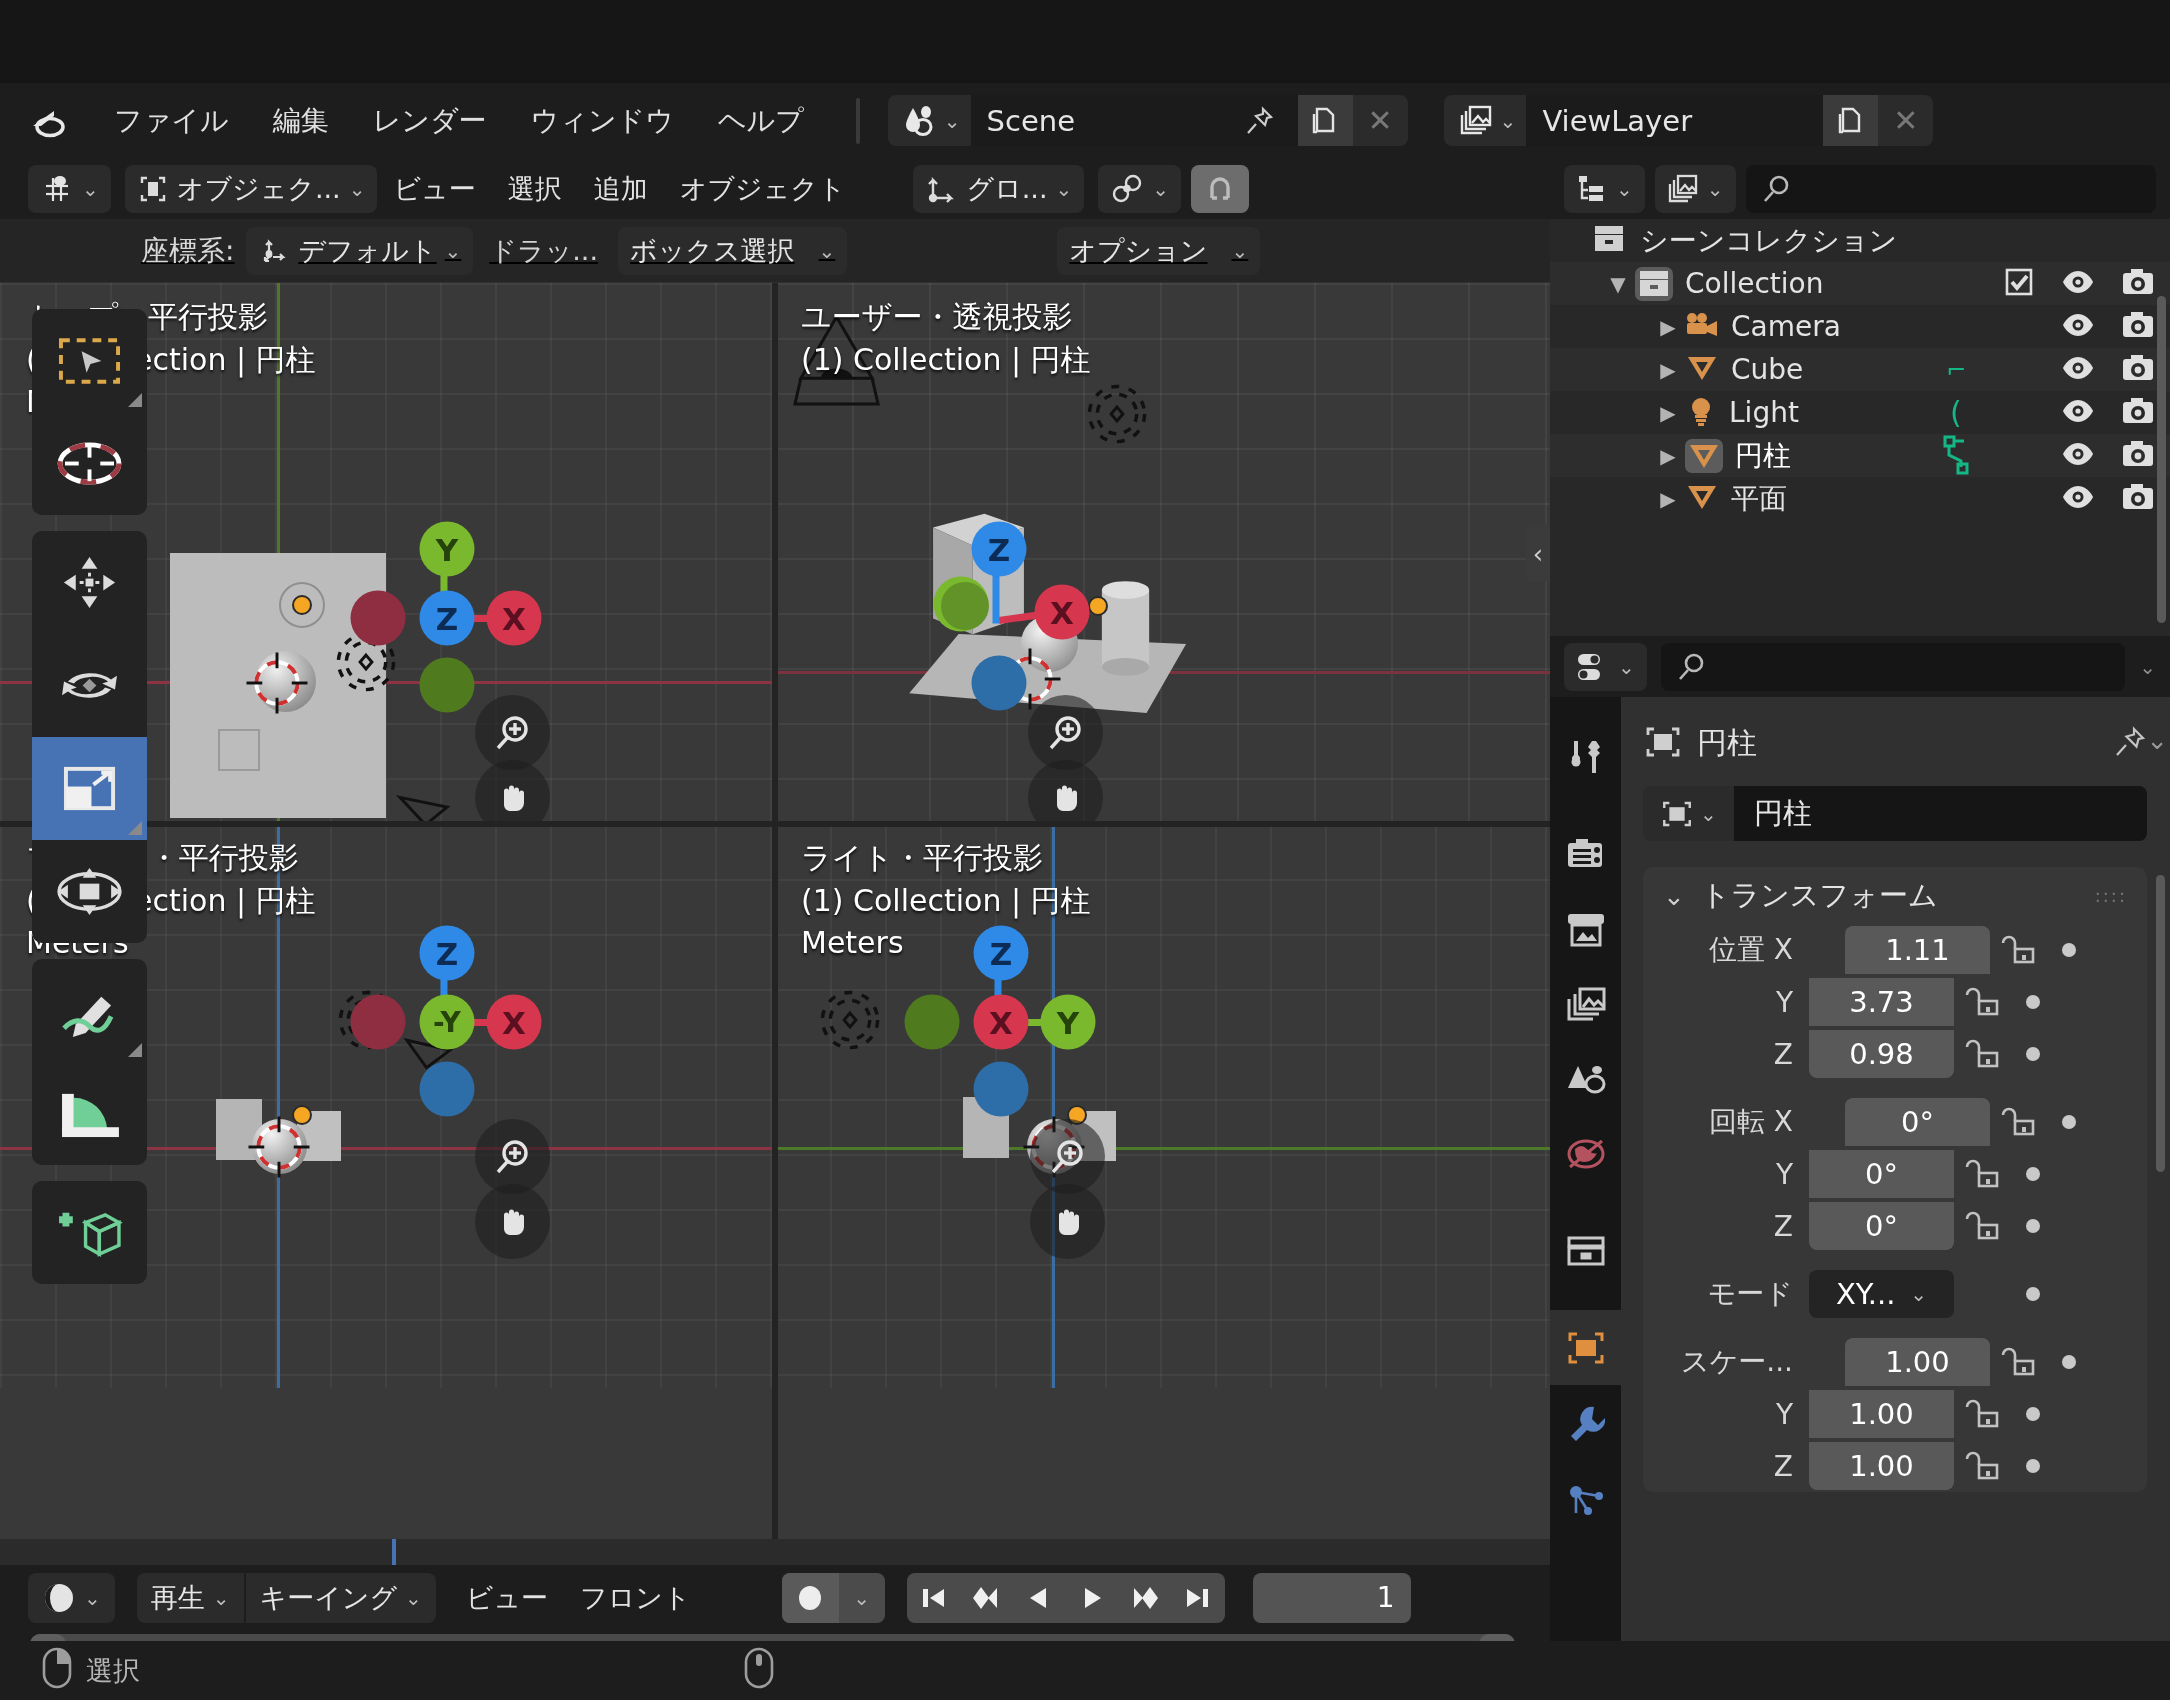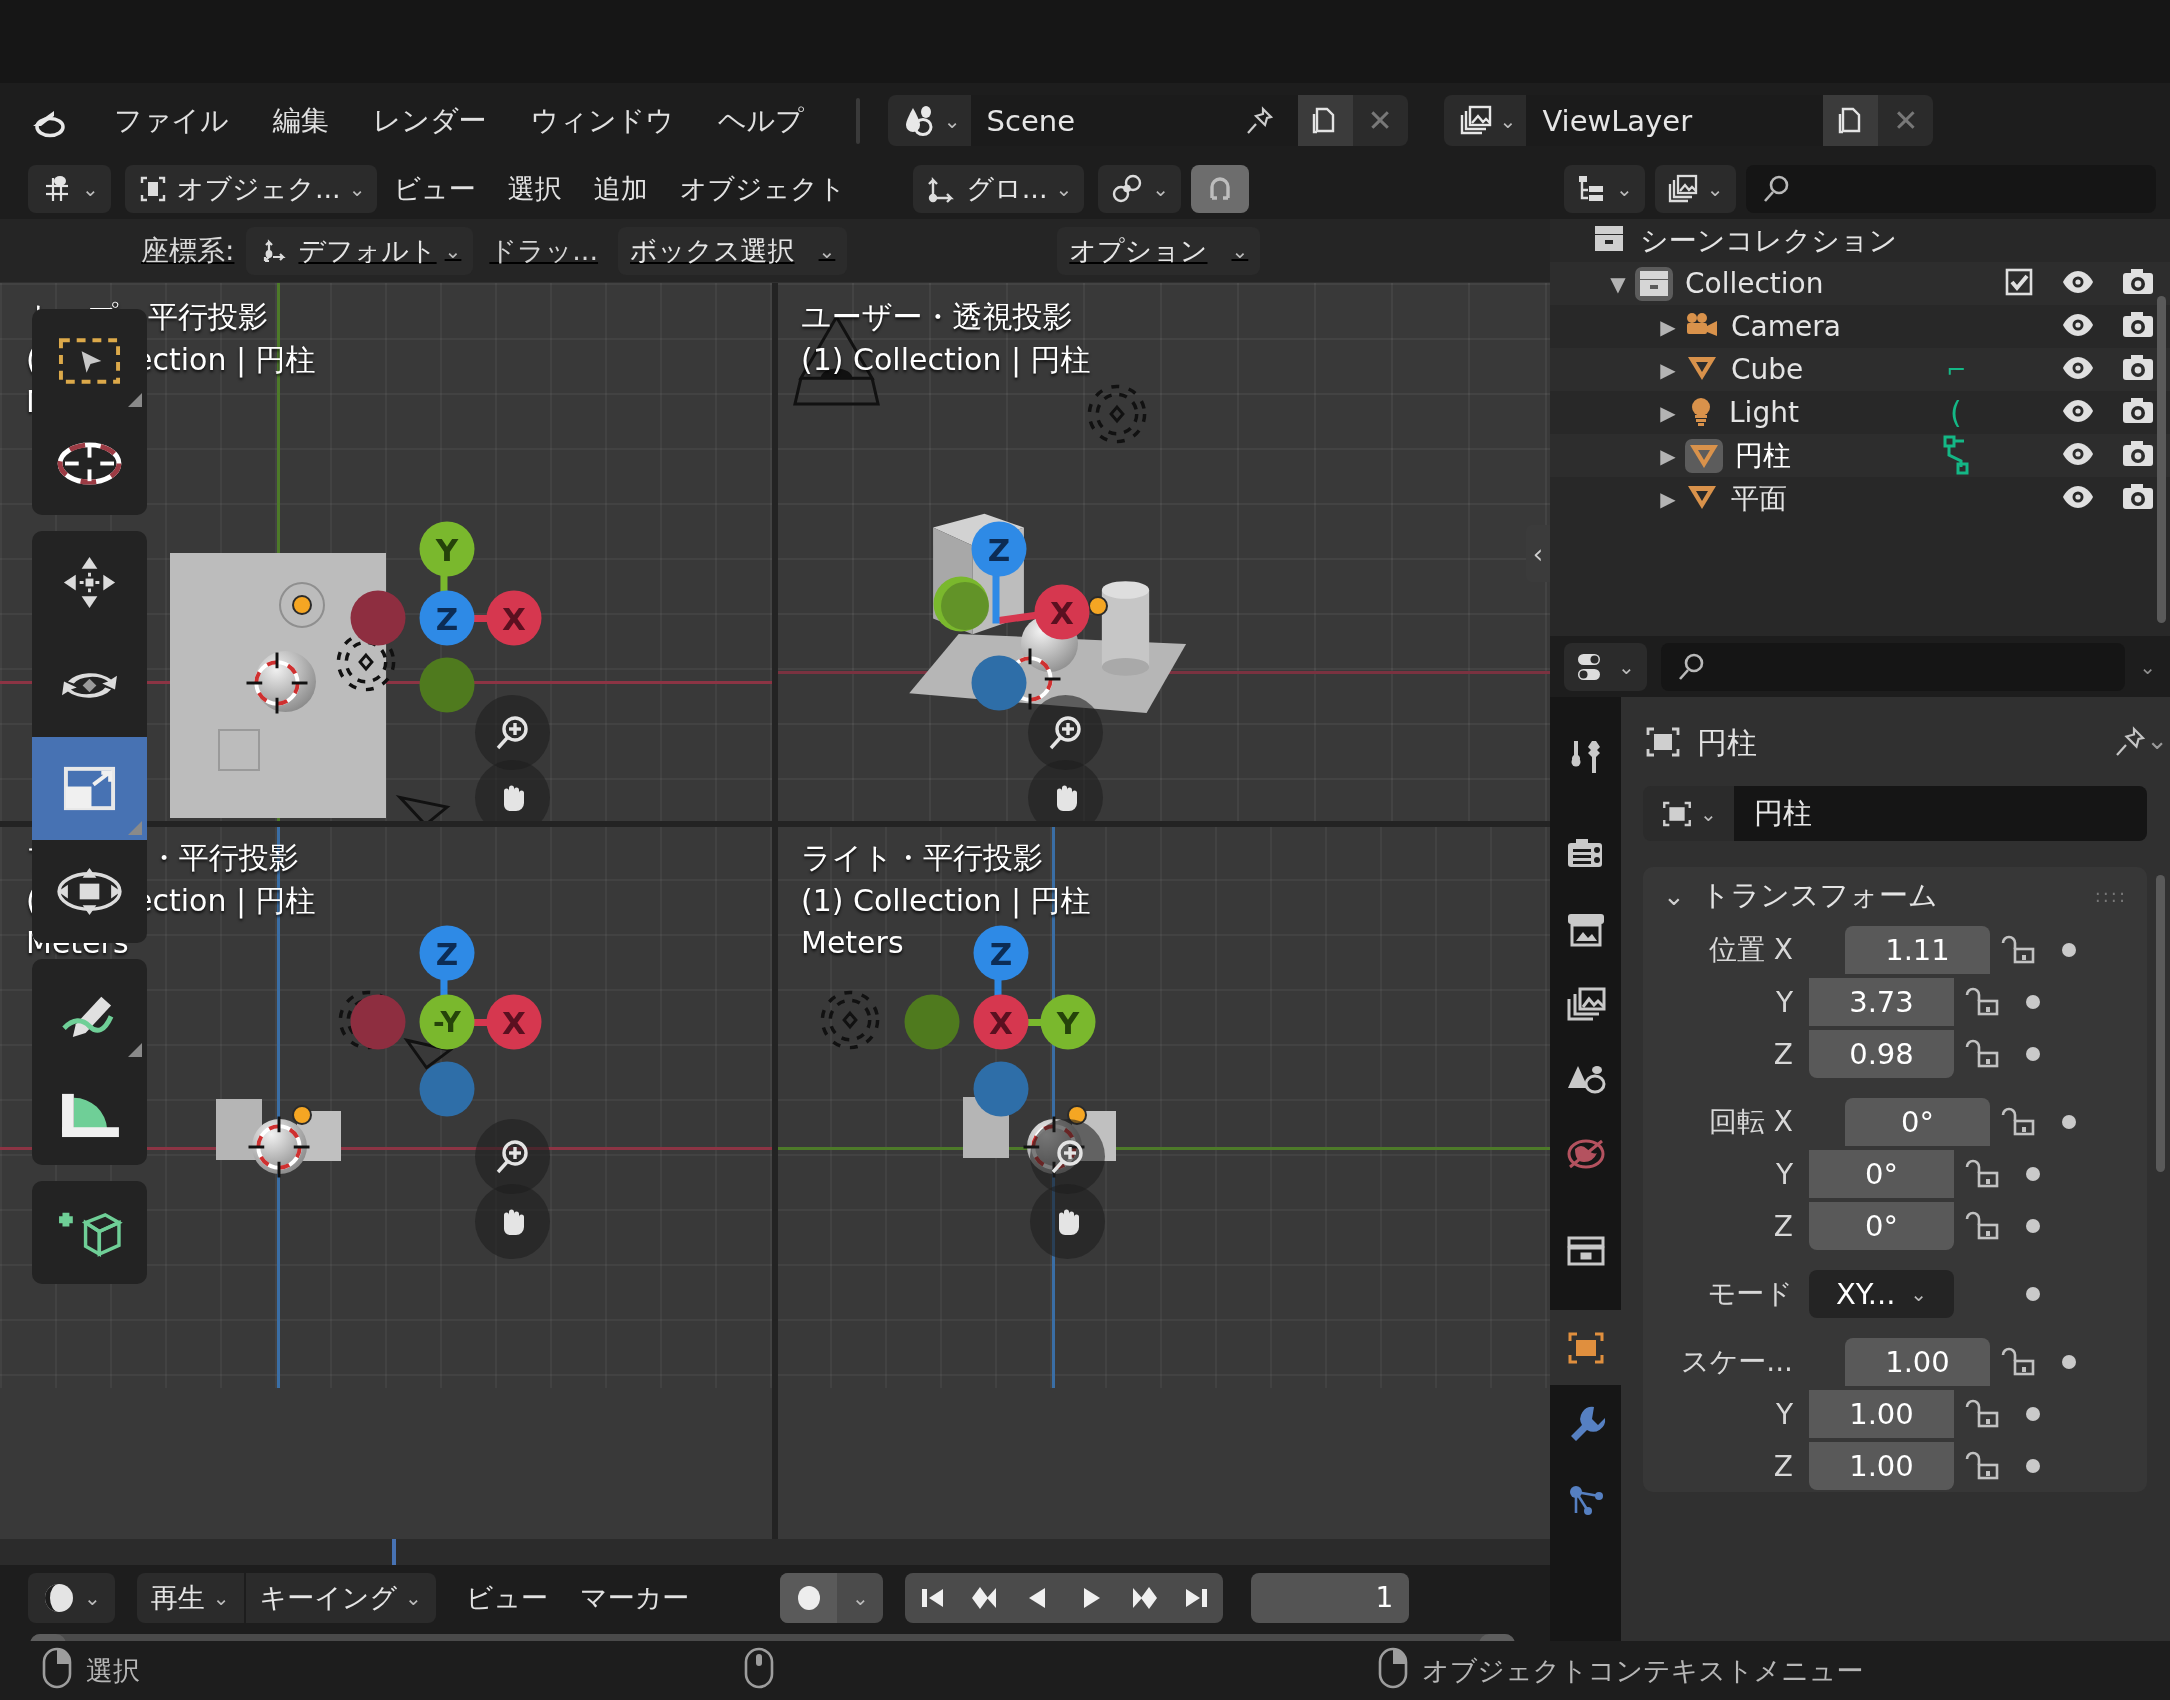--- a/index.html
+++ b/index.html
@@ -684,21 +684,21 @@
           </div>
           <div class="tl-btn" style="margin-left:22px;border-radius:8px 0 0 8px;">
             <span>再生</span>
             <span class="chev">⌄</span>
           </div>
           <div class="tl-btn" style="border-radius:0 8px 8px 0;border-left:2px solid #1d1d1d;">
             <span>キーイング</span>
             <span class="chev">⌄</span>
           </div>
           <div class="hdr-txt" style="margin-left:14px;">ビュー</div>
-          <div class="hdr-txt">マーカー</div>
+          <div class="hdr-txt">フロント</div>
 
           <div class="rec-group" style="margin-left:75px;">
             <div class="rec-btn">
               <svg width="30" height="30" viewBox="0 0 30 30">
                   <ellipse cx="15" cy="15" rx="11" ry="12" fill="#ededed"></ellipse>
                 </svg>
             </div>
             <div class="rec-dd">
                 <span class="chev">⌄</span>
               </div>
@@ -1292,25 +1292,16 @@
       <span>選択</span>
     </div>
     <div class="status-item" style="margin-left:604px;">
       <span>
         <svg width="30" height="42" viewBox="0 0 30 42" fill="none" stroke="#9d9d9d" stroke-width="2.6">
           <rect x="2" y="2" width="26" height="38" rx="13"></rect>
           <rect x="12" y="7" width="6" height="12" rx="3" fill="#9d9d9d" stroke="none"></rect>
         </svg>
       </span>
     </div>
-    <div class="status-item" style="margin-left:604px;">
-      <span>
-        <svg width="30" height="42" viewBox="0 0 30 42" fill="none" stroke="#9d9d9d" stroke-width="2.6">
-          <rect x="2" y="2" width="26" height="38" rx="13"></rect>
-          <path d="M15 2 h0 a13 13 0 0 1 13 13 v2 h-13z" fill="#9d9d9d" stroke="none"></path>
-        </svg>
-      </span>
-      <span>オブジェクトコンテキストメニュー</span>
-    </div>
   </div>
 
 </div>
 
 
 </body></html>

